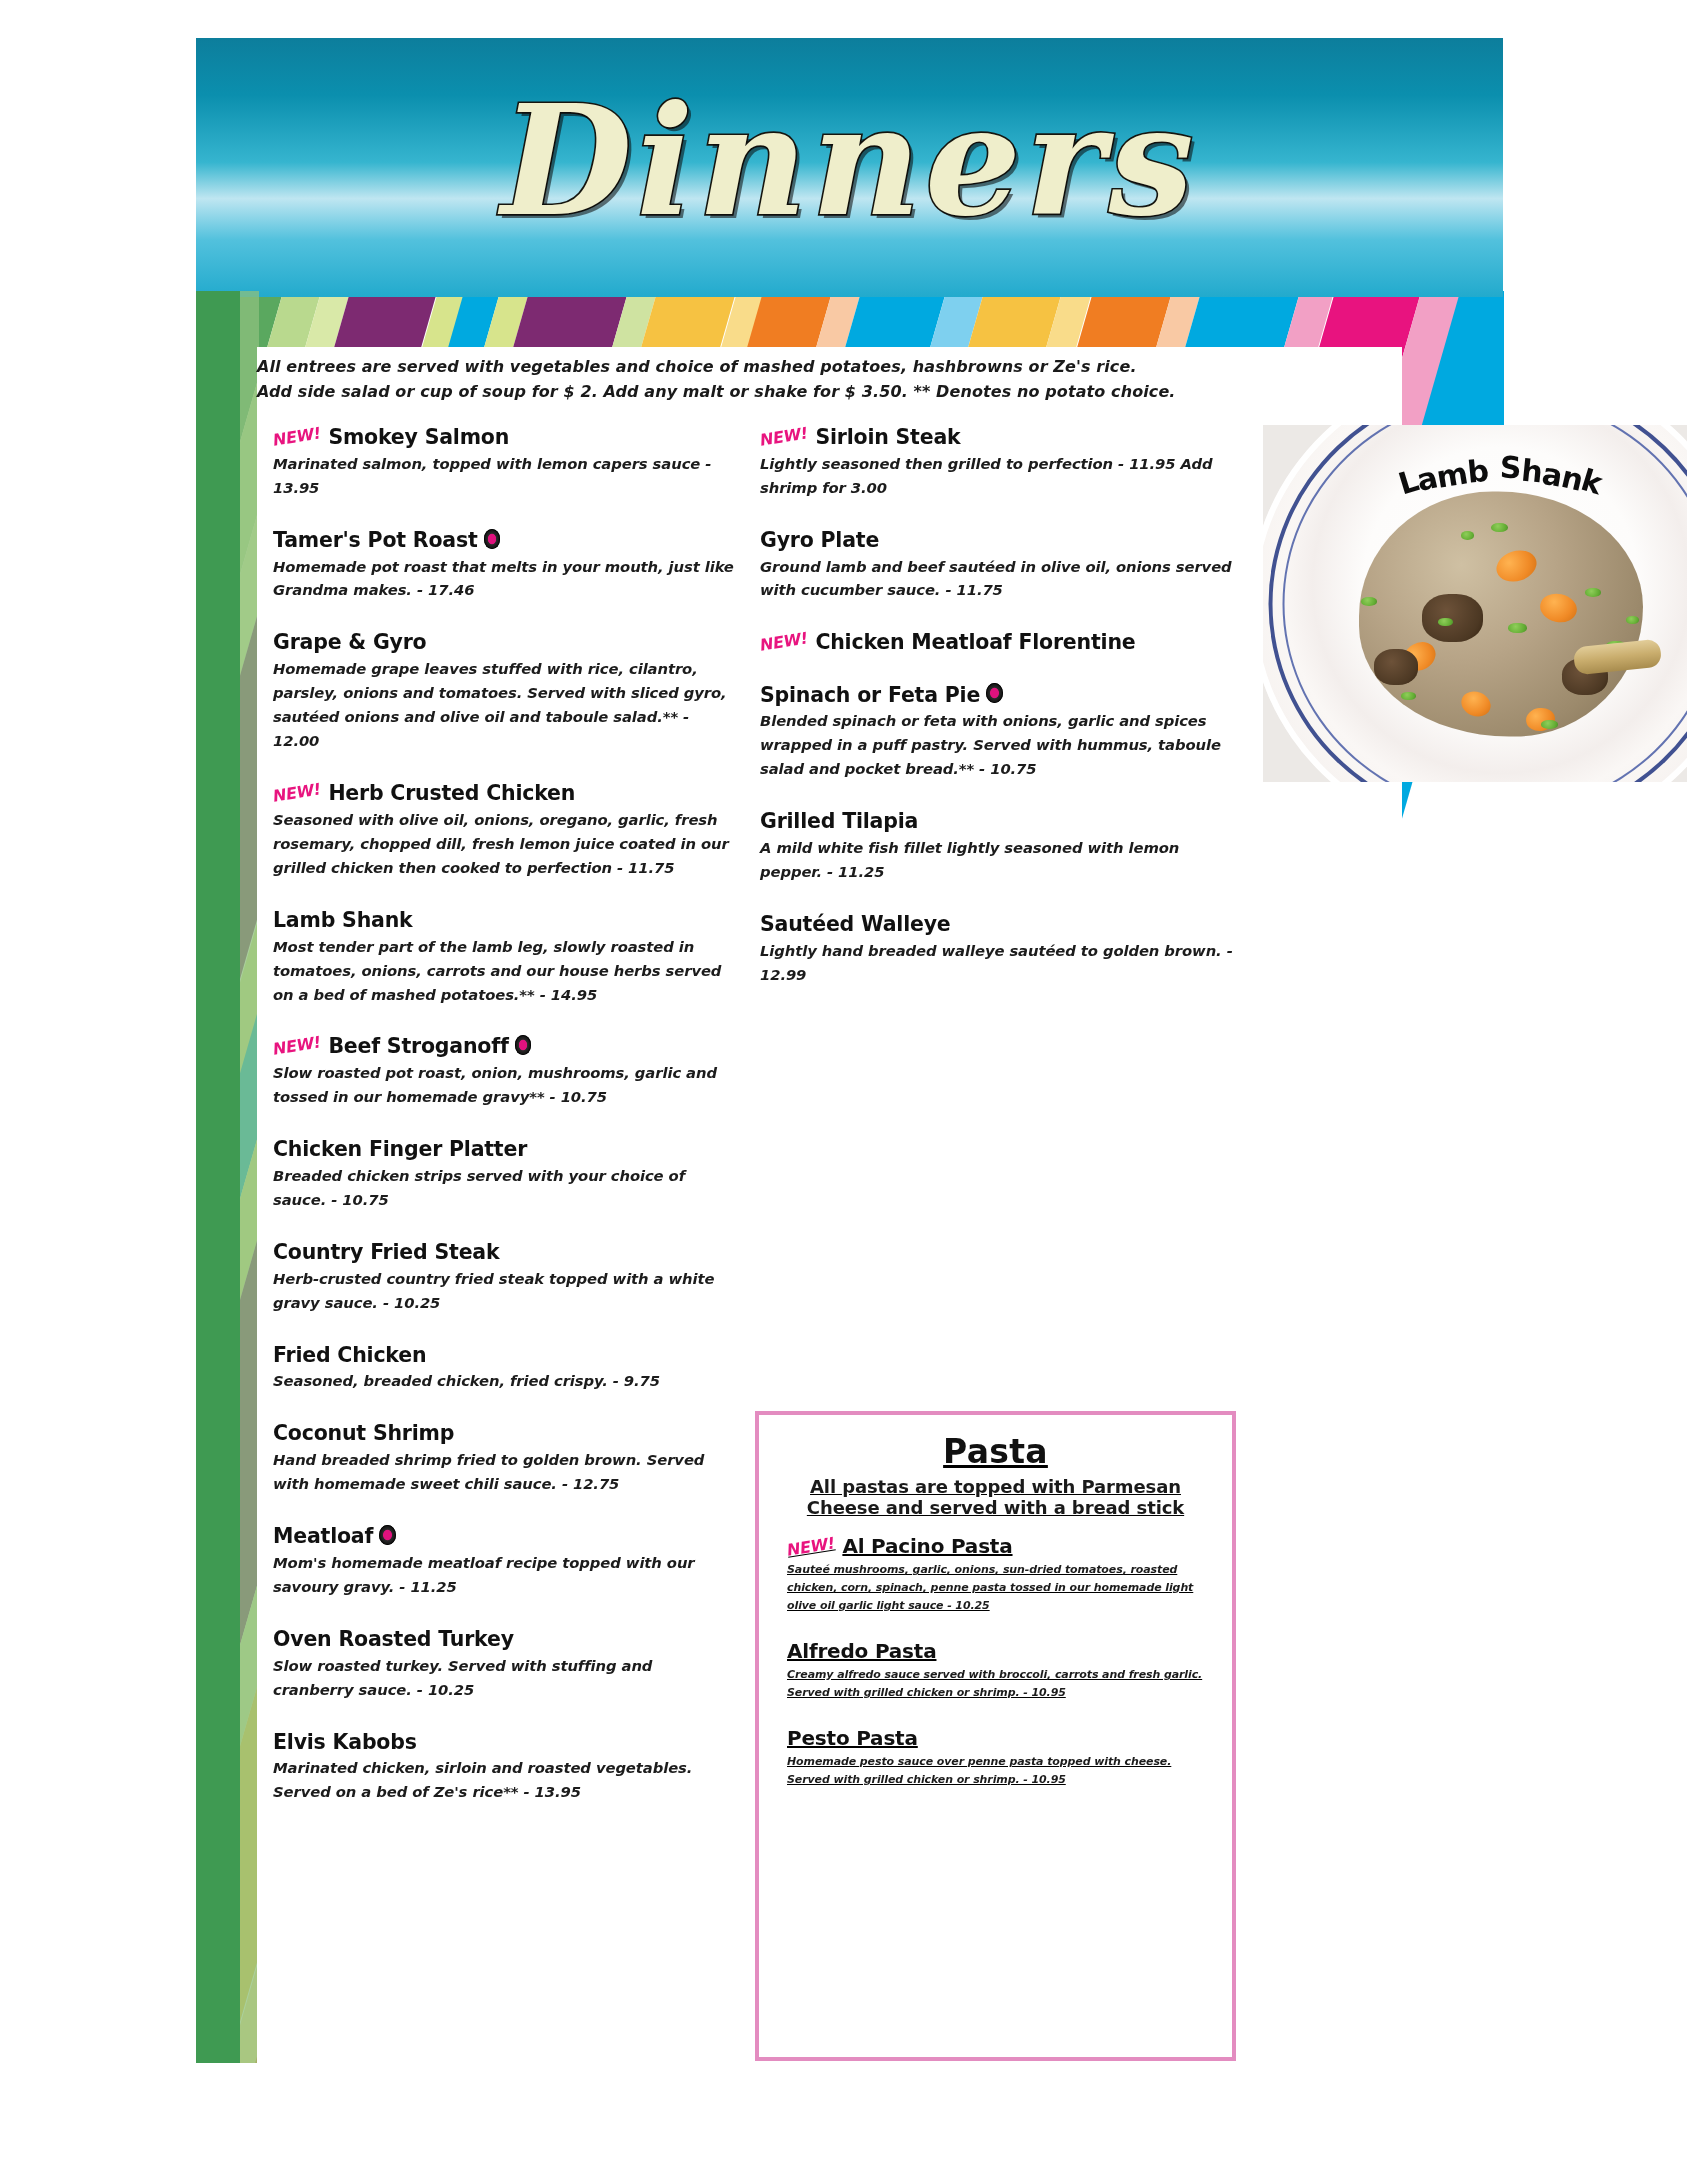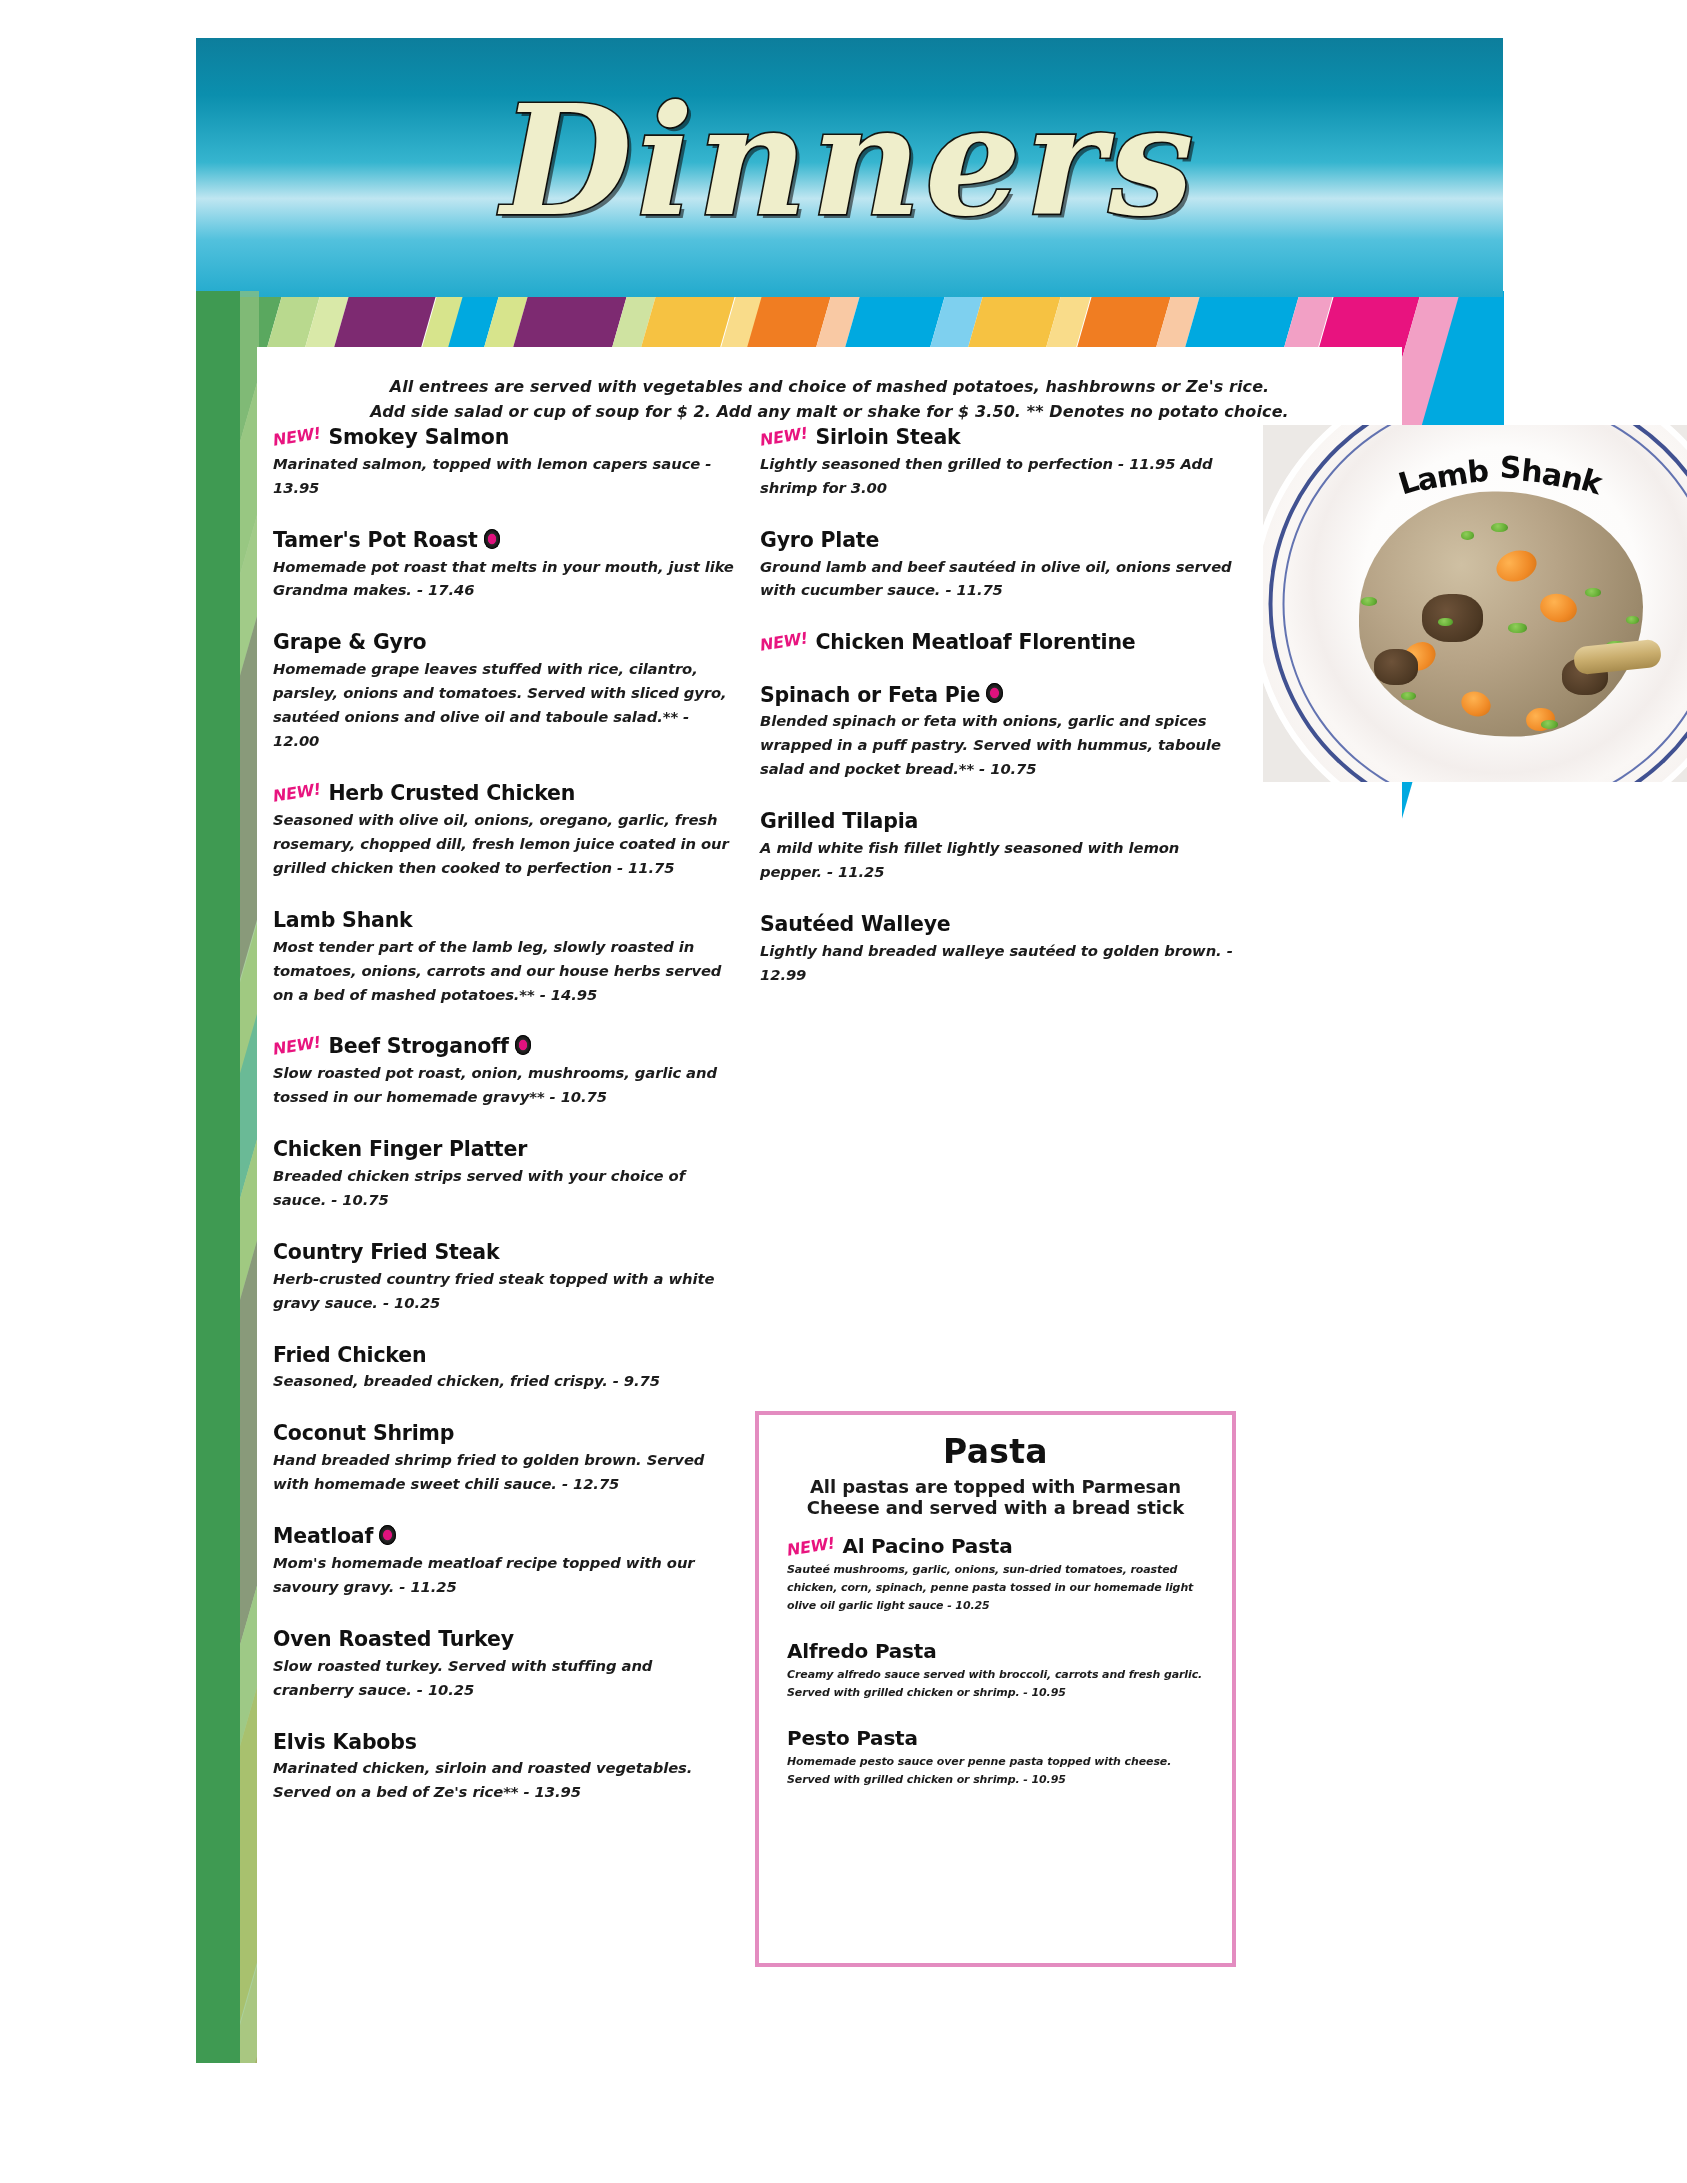--- a/index.html
+++ b/index.html
@@ -102,22 +102,21 @@
     left: 257px;
     top: 347px;
     width: 1145px;
     height: 1720px;
     background: #ffffff;
     z-index: 10;
   }
 
   
   #intro {
-    text-align: center;
-    padding-top: 28px;
+    padding-top: 8px;
   }
   .intro-line {
     font-family: "DejaVu Sans", sans-serif;
     font-weight: 700;
     font-style: italic;
     font-size: 16px;
     color: #1a1a1a;
     line-height: 1.55;
     letter-spacing: 0.1px;
   }
@@ -277,25 +276,26 @@
     z-index: 4;
   }
   #photo-label span { display: inline-block; }
 
   
   #pasta-box {
     position: absolute;
     left: 498px;
     top: 1064px;
     width: 481px;
-    height: 556px;
+    height: 650px;
     border: 4.6px solid #e38cc0;
     background: #ffffff;
     box-sizing: border-box;
     padding: 17px 20px 0 20px;
+    text-decoration: underline;
   }
   #pasta-title {
     text-align: center;
     font-family: "DejaVu Sans", sans-serif;
     font-weight: 700;
     font-size: 33px;
     color: #111;
     letter-spacing: 0.3px;
   }
   #pasta-sub {

